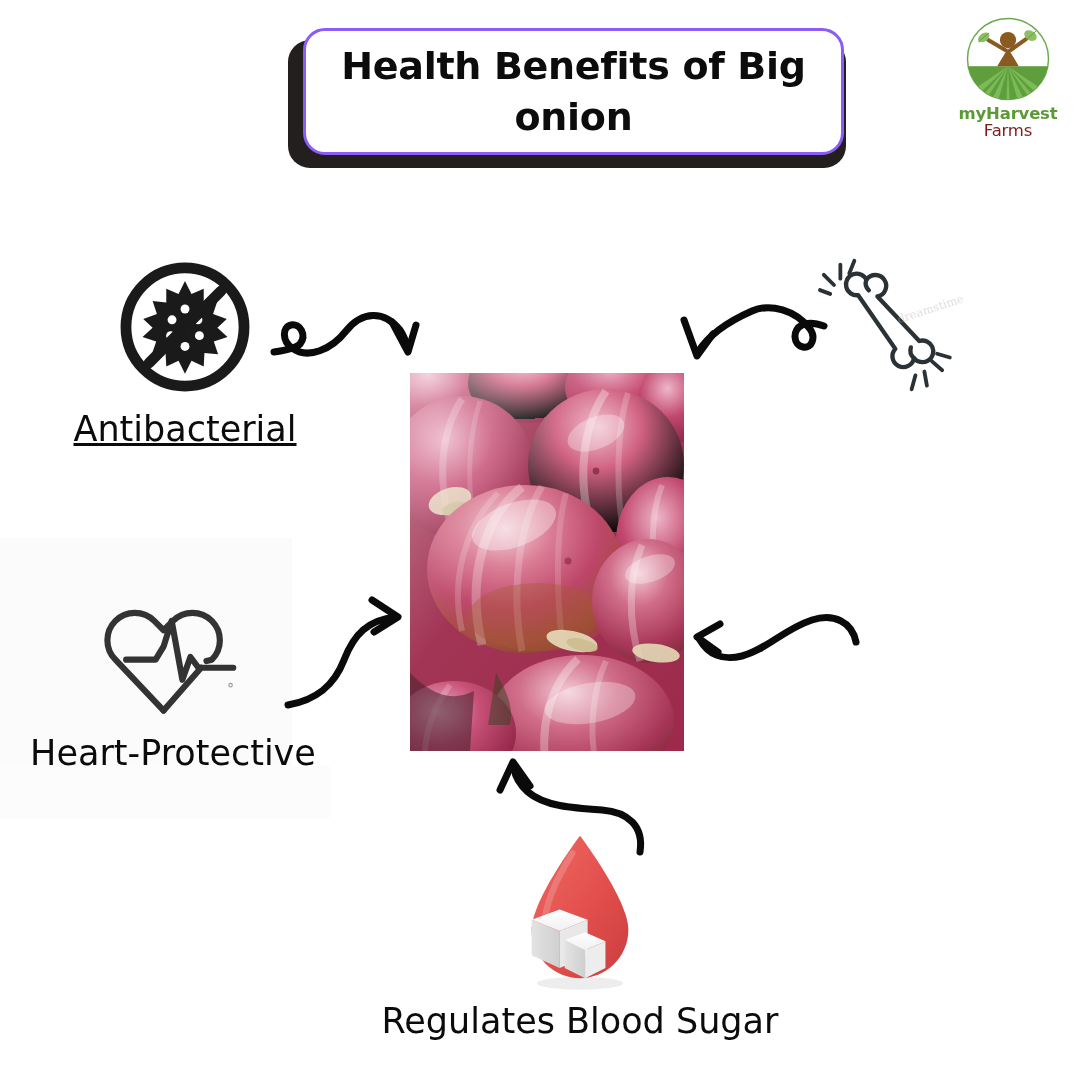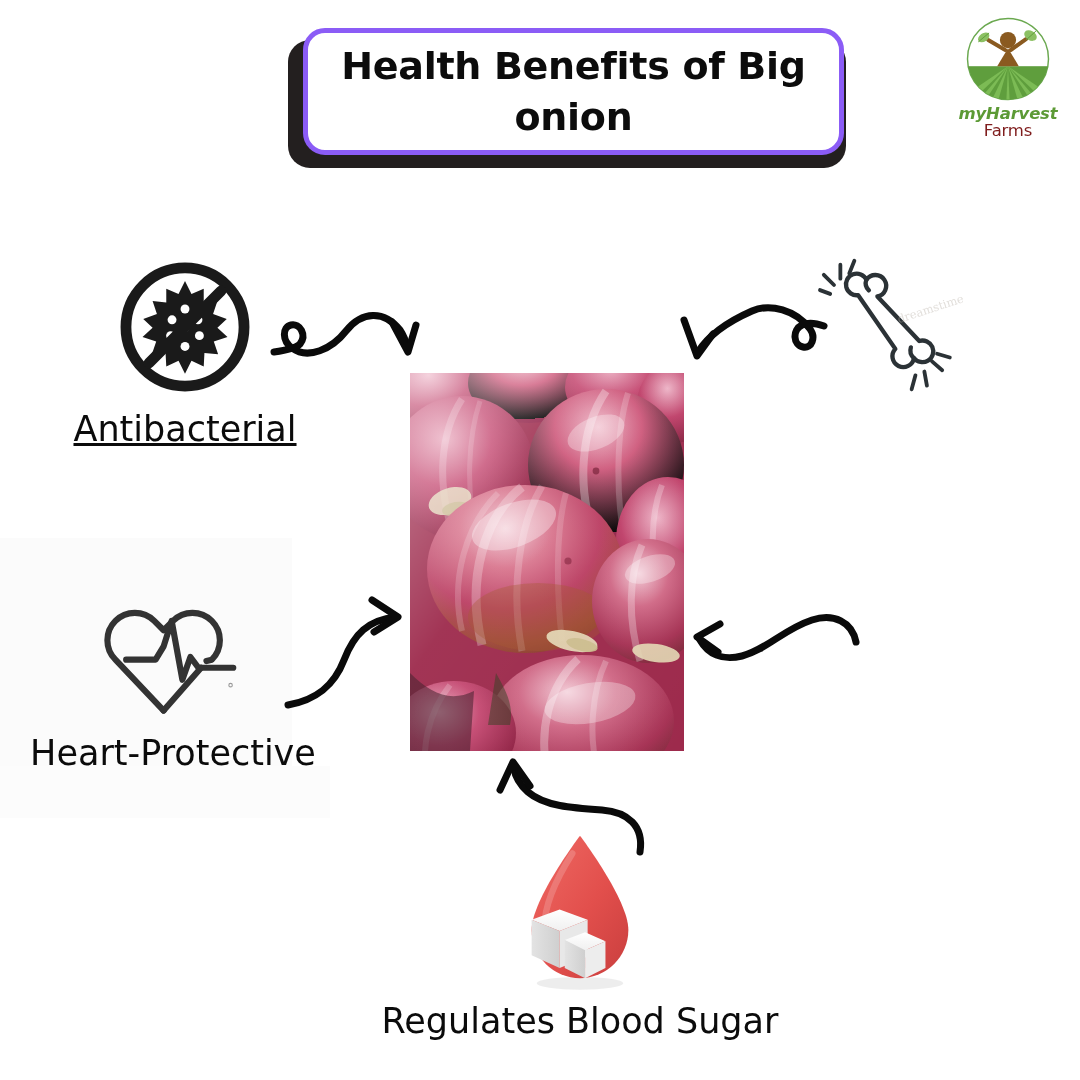--- a/index.html
+++ b/index.html
@@ -47,21 +47,21 @@
     background: #231f1f;
     border-radius: 22px;
   }
   .title-card {
     position: absolute;
     left: 303px;
     top: 28px;
     width: 541px;
     height: 127px;
     background: #ffffff;
-    border: 5px solid #8b5cf6;
+    border: 3px solid #8b5cf6;
     border-radius: 22px;
     box-sizing: border-box;
     display: flex;
     align-items: center;
     justify-content: center;
   }
   .title-text {
     font-size: 38px;
     font-weight: bold;
     color: #0c0c0c;
@@ -85,21 +85,20 @@
     margin: 0 auto;
     display: block;
   }
   .logo-line1 {
     font-size: 16.5px;
     font-weight: bold;
     color: #5c9a35;
     line-height: 1.05;
     margin-top: 1px;
     letter-spacing: -0.2px;
-    font-style: italic;
   }
   .logo-line2 {
     font-size: 16.5px;
     font-weight: normal;
     color: #7f1d1d;
     line-height: 1.1;
     letter-spacing: -0.2px;
   }
 
   

